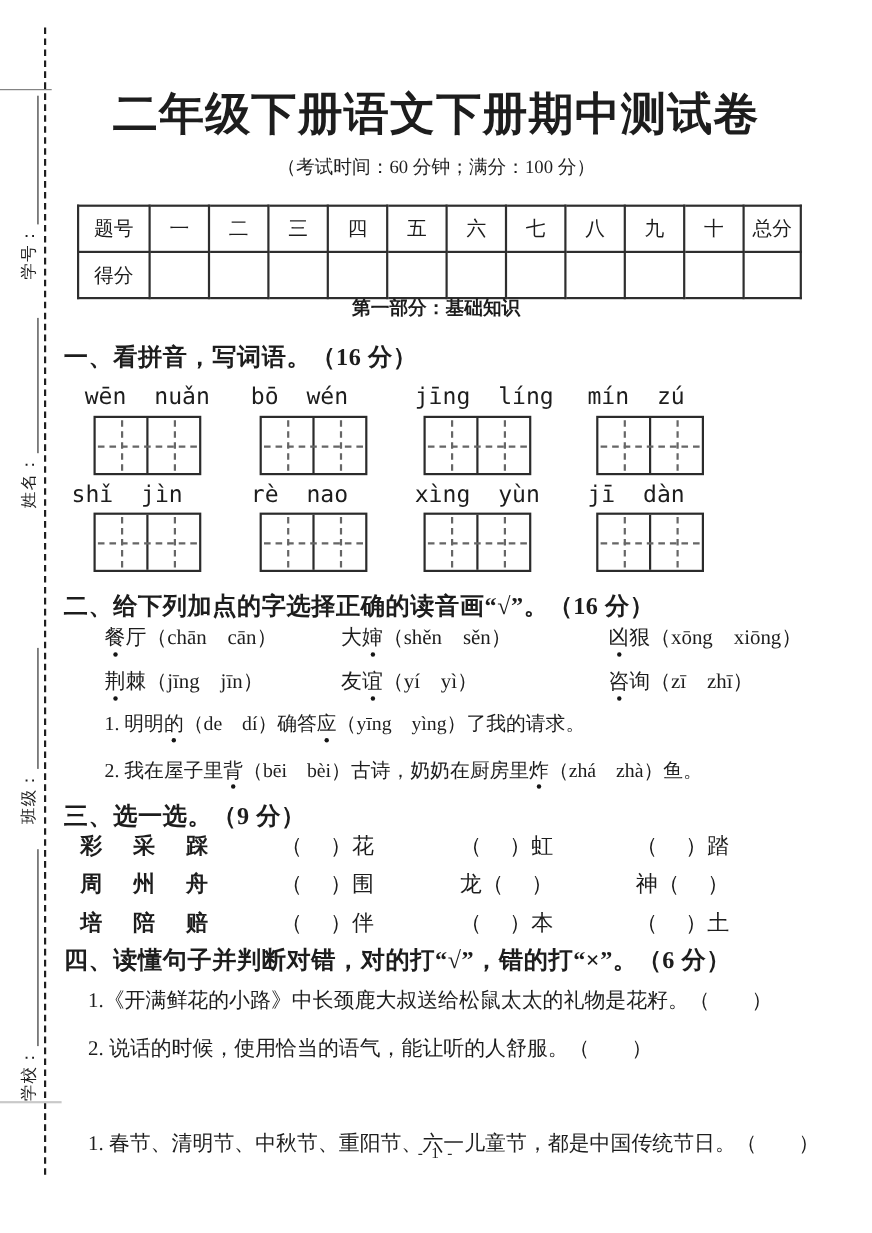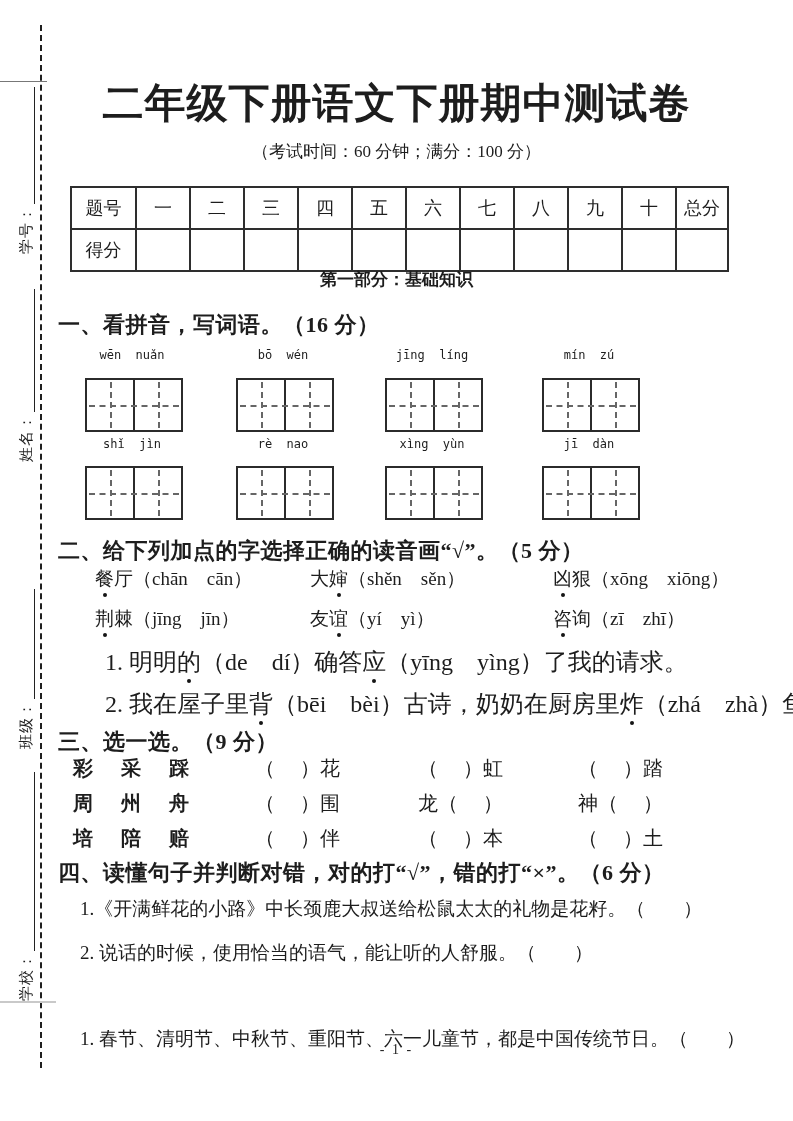--- a/index.html
+++ b/index.html
@@ -22,32 +22,32 @@
   
   .score-table{position:absolute;left:70px;top:186px;border-collapse:collapse;table-layout:fixed;}
   .score-table td{border:2px solid #2e2e2e;height:40px;text-align:center;font-size:18px;padding:0;}
   .score-table td.head{text-align:center;}
 
   
   .part-heading{position:absolute;left:0;top:268px;width:100%;text-align:center;font-size:17px;font-weight:700;}
   .q-heading{position:absolute;left:58px;font-size:22px;font-weight:700;letter-spacing:.5px;}
 
   
-  .pinyin{position:absolute;width:110px;text-align:center;
-          font-family:"DejaVu Sans Mono",monospace;font-size:12px;white-space:pre;}
+  .pinyin{position:absolute;width:110px;
+          font-family:"DejaVu Sans Mono",monospace;font-size:21px;white-space:pre;}
   .tzg{position:absolute;width:94px;height:50px;border:2px solid #2b2b2b;display:flex;box-sizing:content-box;}
   .tzg::after{content:"";position:absolute;left:2px;right:2px;top:50%;border-top:2px dashed #666;}
   .tzg .cell{flex:1;position:relative;}
   .tzg .cell:first-child{border-right:2px solid #2b2b2b;}
   .tzg .cell::before{content:"";position:absolute;left:50%;top:2px;bottom:2px;border-left:2px dashed #666;}
 
   
   .word-row{position:absolute;left:0;width:723px;height:30px;font-size:19px;}
   .word-item{position:absolute;white-space:pre;}
-  .sentence{position:absolute;left:105px;font-size:24px;white-space:pre;}
+  .sentence{position:absolute;left:95px;font-size:18px;white-space:pre;}
   .dot-under{position:relative;display:inline-block;}
   .dot-under::after{content:"";position:absolute;left:50%;bottom:-5px;width:4px;height:4px;
                     border-radius:50%;background:#151515;transform:translateX(-50%);}
 
   
   .q3-row{position:absolute;left:0;width:793px;height:32px;font-size:20px;}
   .q3-chars{position:absolute;left:73px;font-weight:700;letter-spacing:4px;white-space:pre;}
   .q3-slot{position:absolute;white-space:pre;}
   .q3-slot.c1{left:255px;} .q3-slot.c2{left:418px;} .q3-slot.c3{left:578px;}
 
@@ -151,21 +151,21 @@
     </div>
   <div class="tzg" style="left:385px;top:378px">
       <div class="cell"></div>
       <div class="cell"></div>
     </div>
   <div class="tzg" style="left:542px;top:378px">
       <div class="cell"></div>
       <div class="cell"></div>
     </div>
 
-  <span class="pinyin" style="left:77px;top:437px">shǐ  jìn</span>
+  <span class="pinyin" style="left:65px;top:437px">shǐ  jìn</span>
   <span class="pinyin" style="left:228px;top:437px">rè  nao</span>
   <span class="pinyin" style="left:377px;top:437px">xìng  yùn</span>
   <span class="pinyin" style="left:534px;top:437px">jī  dàn</span>
 
   <div class="tzg" style="left:85px;top:466px">
       <div class="cell"></div>
       <div class="cell"></div>
     </div>
   <div class="tzg" style="left:236px;top:466px">
       <div class="cell"></div>
@@ -173,21 +173,21 @@
     </div>
   <div class="tzg" style="left:385px;top:466px">
       <div class="cell"></div>
       <div class="cell"></div>
     </div>
   <div class="tzg" style="left:542px;top:466px">
       <div class="cell"></div>
       <div class="cell"></div>
     </div>
 
-  <div class="q-heading" style="top:536px">二、给下列加点的字选择正确的读音画“√”。（5 分）</div>
+  <div class="q-heading" style="top:536px">二、给下列加点的字选择正确的读音画“√”。（16 分）</div>
 
   <div class="word-row" style="top:566px">
     <span class="word-item" style="left:95px"><span class="dot-under">餐</span><span>厅（chān　cān）</span></span>
     <span class="word-item" style="left:310px"><span>大</span><span class="dot-under">婶</span><span>（shěn　sěn）</span></span>
     <span class="word-item" style="left:553px"><span class="dot-under">凶</span><span>狠（xōng　xiōng）</span></span>
   </div>
   <div class="word-row" style="top:606px">
     <span class="word-item" style="left:95px"><span class="dot-under">荆</span><span>棘（jīng　jīn）</span></span>
     <span class="word-item" style="left:310px"><span>友</span><span class="dot-under">谊</span><span>（yí　yì）</span></span>
     <span class="word-item" style="left:553px"><span class="dot-under">咨</span><span>询（zī　zhī）</span></span>

